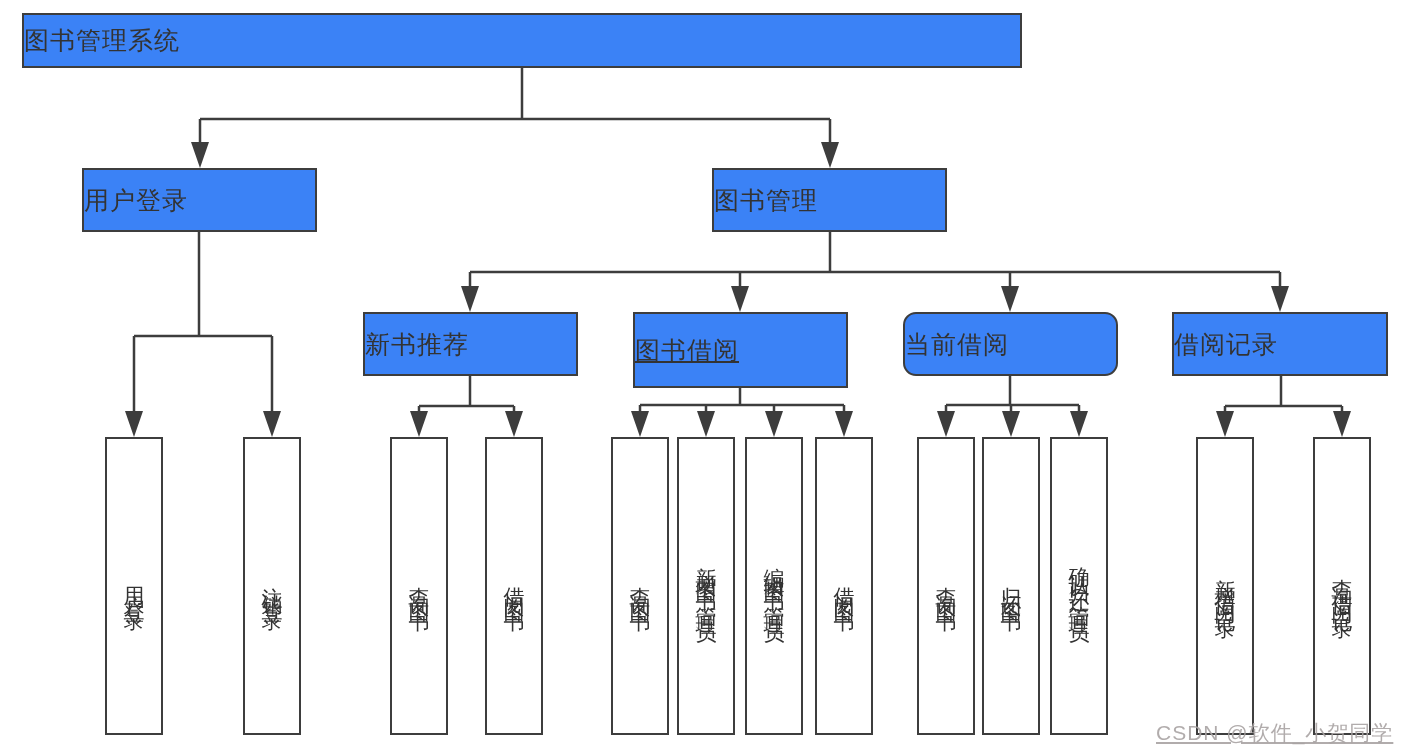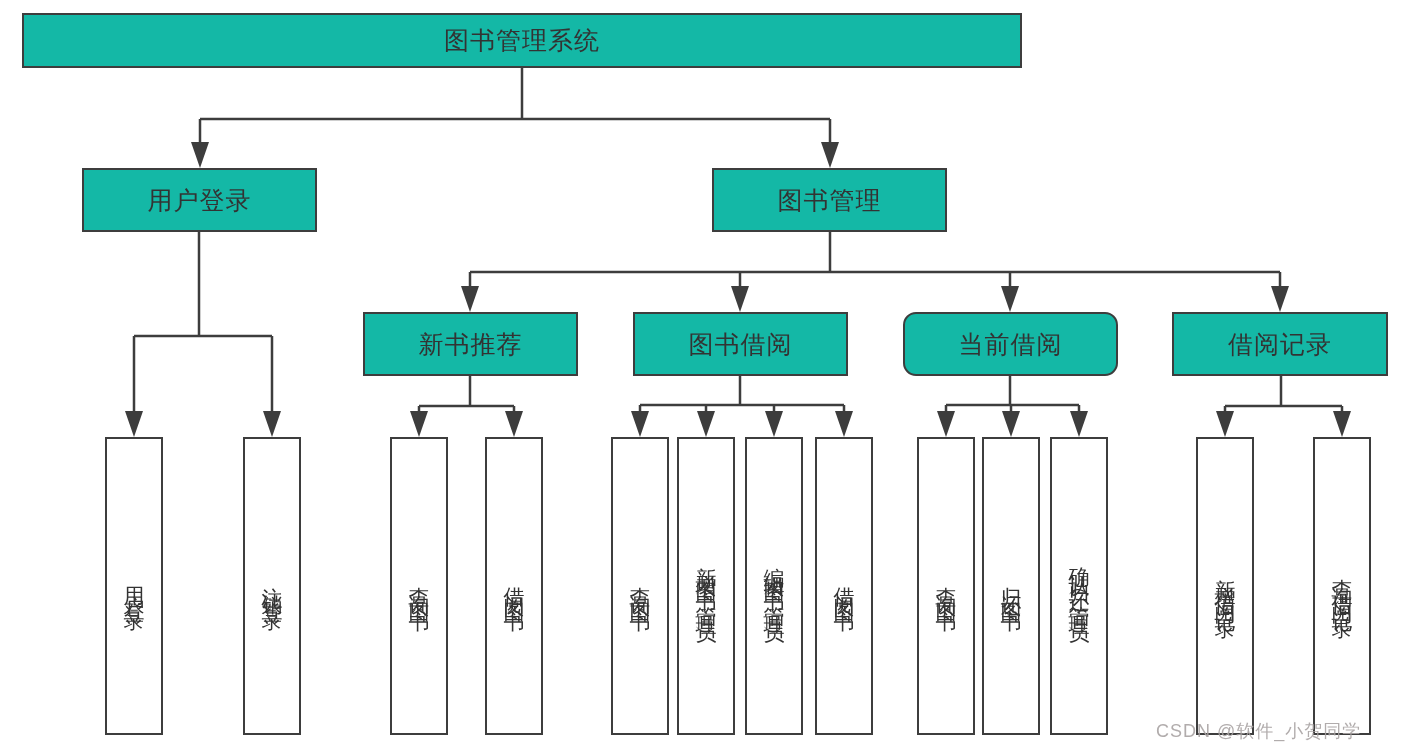--- a/index.html
+++ b/index.html
@@ -18,24 +18,23 @@
   svg.connectors {
     position: absolute;
     left: 0;
     top: 0;
     z-index: 1;
   }
   .box {
     position: absolute;
     box-sizing: border-box;
     border: 2.5px solid #3d3d3d;
-    background: #14b8a6;
+    background: #3b82f6;
     display: flex;
     align-items: center;
-    justify-content: center;
     color: #333333;
     font-size: 25px;
     letter-spacing: 1px;
     z-index: 2;
   }
   .leaf {
     position: absolute;
     box-sizing: border-box;
     border: 2.5px solid #3d3d3d;
     background: #ffffff;
@@ -49,25 +48,26 @@
     text-orientation: mixed;
     color: #333333;
     font-size: 21px;
     letter-spacing: 8px;
     z-index: 2;
   }
   .watermark {
     position: absolute;
     left: 1156px;
     top: 719px;
-    font-size: 18px;
+    font-size: 21px;
     color: rgba(168, 163, 163, 0.9);
     letter-spacing: 1px;
     white-space: nowrap;
     z-index: 4;
+    text-decoration: underline;
   }
 </style>
 </head>
 <body>
 
 <div class="canvas">
 
   <svg class="connectors" width="1405" height="747" viewBox="0 0 1405 747">
     <g stroke="#3d3d3d" stroke-width="2.5" fill="none">
 
@@ -115,21 +115,21 @@
   <div class="box" style="left:82px; top:168px; width:235px; height:64px;">
     <span>用户登录</span>
   </div>
   <div class="box" style="left:712px; top:168px; width:235px; height:64px;">
     <span>图书管理</span>
   </div>
 
   <div class="box" style="left:363px; top:312px; width:215px; height:64px;">
     <span>新书推荐</span>
   </div>
-  <div class="box" style="left:633px; top:312px; width:215px; height:64px;">
+  <div class="box" style="left:633px; top:312px; width:215px; height:76px;text-decoration:underline;">
     <span>图书借阅</span>
   </div>
   <div class="box" style="left:903px; top:312px; width:215px; height:64px;border-radius:13px;">
     <span>当前借阅</span>
   </div>
   <div class="box" style="left:1172px; top:312px; width:216px; height:64px;">
     <span>借阅记录</span>
   </div>
 
   <div class="leaf" style="left:105px;">

